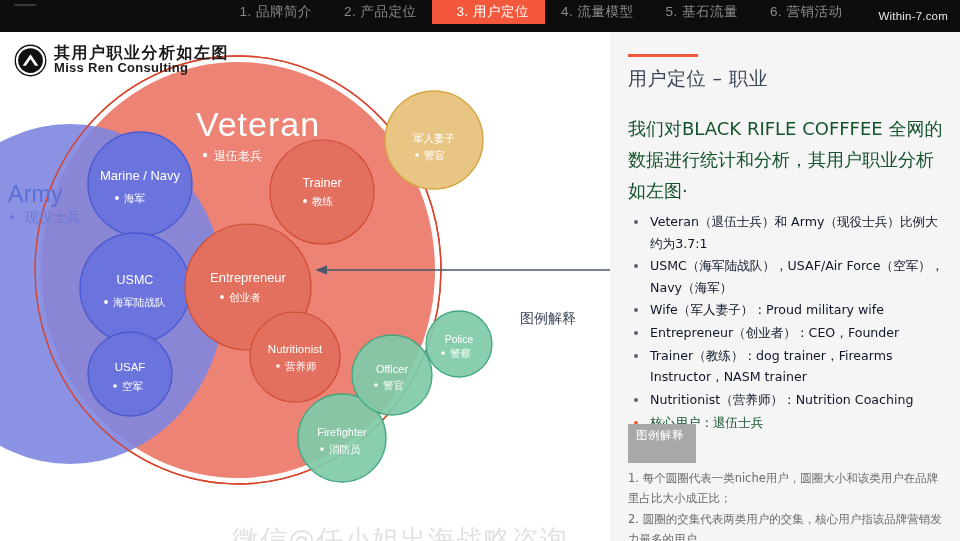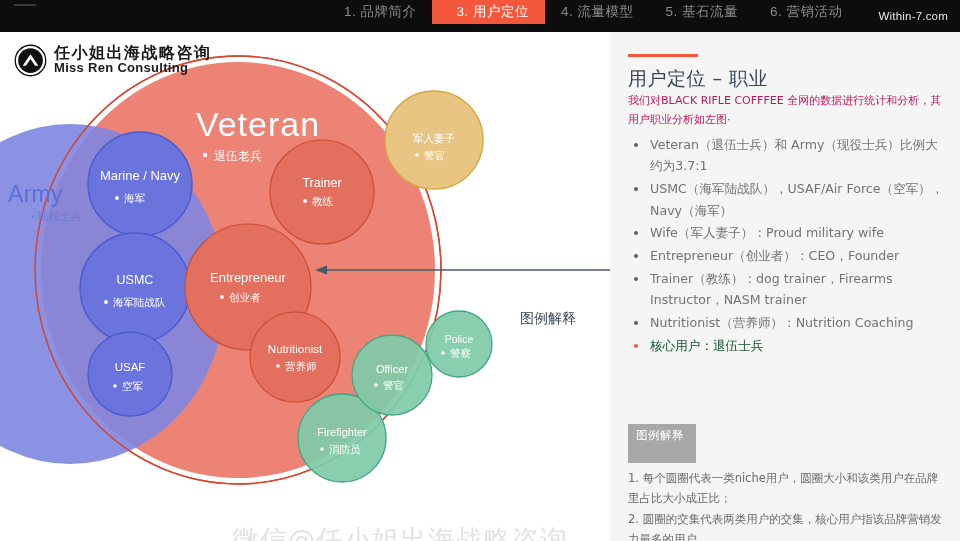--- a/index.html
+++ b/index.html
@@ -123,25 +123,25 @@
     left: 8px; top: 150px;
     z-index: 20;
   }
   #army-label .army-name {
     font-size: 23px;
     color: #5b6fd6;
     letter-spacing: .3px;
     line-height: 1.1;
   }
   #army-label .army-sub {
-    font-family: Liberation Serif, serif;
-    font-size: 11px;
+    font-family: Liberation Mono, monospace;
+    font-size: 14px;
     color: #6a7ad8;
     margin-top: 2px;
-    margin-left: 23px;
+    margin-left: 0;
     white-space: nowrap;
   }
 
   
   #core-annot {
     position: absolute;
     left: 520px; top: 278px;
     font-family: "DejaVu Sans", sans-serif;
     font-size: 14px;
     color: #3c4756;
@@ -176,35 +176,36 @@
     margin-bottom: 9px;
   }
   #panel-title {
     font-family: "DejaVu Sans", sans-serif;
     font-size: 19px;
     color: #3c4756;
     letter-spacing: .5px;
   }
   #panel-intro {
     font-family: "DejaVu Sans", sans-serif;
-    font-size: 11px;
-    color: #be185d;
+    font-size: 18px;
+    color: #14532d;
     line-height: 1.72;
     margin-bottom: 4px;
+    margin-top: 22px;
   }
   #bullets {
     list-style: none;
     margin: 0;
     padding: 0;
   }
   #bullets li {
     position: relative;
     font-family: "DejaVu Sans", sans-serif;
     font-size: 12.6px;
-    color: #737373;
+    color: #0f172a;
     line-height: 1.72;
     padding-left: 22px;
     margin-bottom: 1px;
   }
   #bullets li::before {
     content: "";
     position: absolute;
     left: 6px; top: 9px;
     width: 4px; height: 4px;
     border-radius: 50%;
@@ -238,36 +239,37 @@
 </style>
 </head>
 <body>
 
 <div id="slide">
 
   <div id="topbar">
     <div id="topbar-scuff"></div>
     <div class="nav-tabs">
       <div class="nav-tab">1. 品牌简介</div>
+      <div class="nav-tab">2. 产品定位</div>
       <div class="nav-tab active">3. 用户定位</div>
       <div class="nav-tab">4. 流量模型</div>
       <div class="nav-tab">5. 基石流量</div>
       <div class="nav-tab">6. 营销活动</div>
     </div>
     <div class="brand-mark">Within-7.com</div>
   </div>
 
   <div id="logo">
     <svg class="logo-mark" viewBox="0 0 40 40">
       <circle cx="20" cy="20" r="18.5" fill="none" stroke="#111" stroke-width="1.6"></circle>
       <circle cx="20" cy="20" r="15" fill="#111"></circle>
       <path d="M10.5 26.5 L20 12.5 L29.5 26.5 L25.5 26.5 L20 18.2 L14.5 26.5 Z" fill="#ffffff"></path>
     </svg>
     <div>
-      <div class="logo-text-cn">任小姐出海战略咨询</div>
+      <div class="logo-text-cn">其用户职业分析如左图</div>
       <div class="logo-text-en">Miss Ren Consulting</div>
     </div>
   </div>
 
   <div id="diagram">
     <svg width="610" height="509" viewBox="0 0 610 509">
       <defs>
         <clipPath id="clip-veteran">
           <ellipse cx="238" cy="238" rx="197" ry="208"></ellipse>
         </clipPath>

